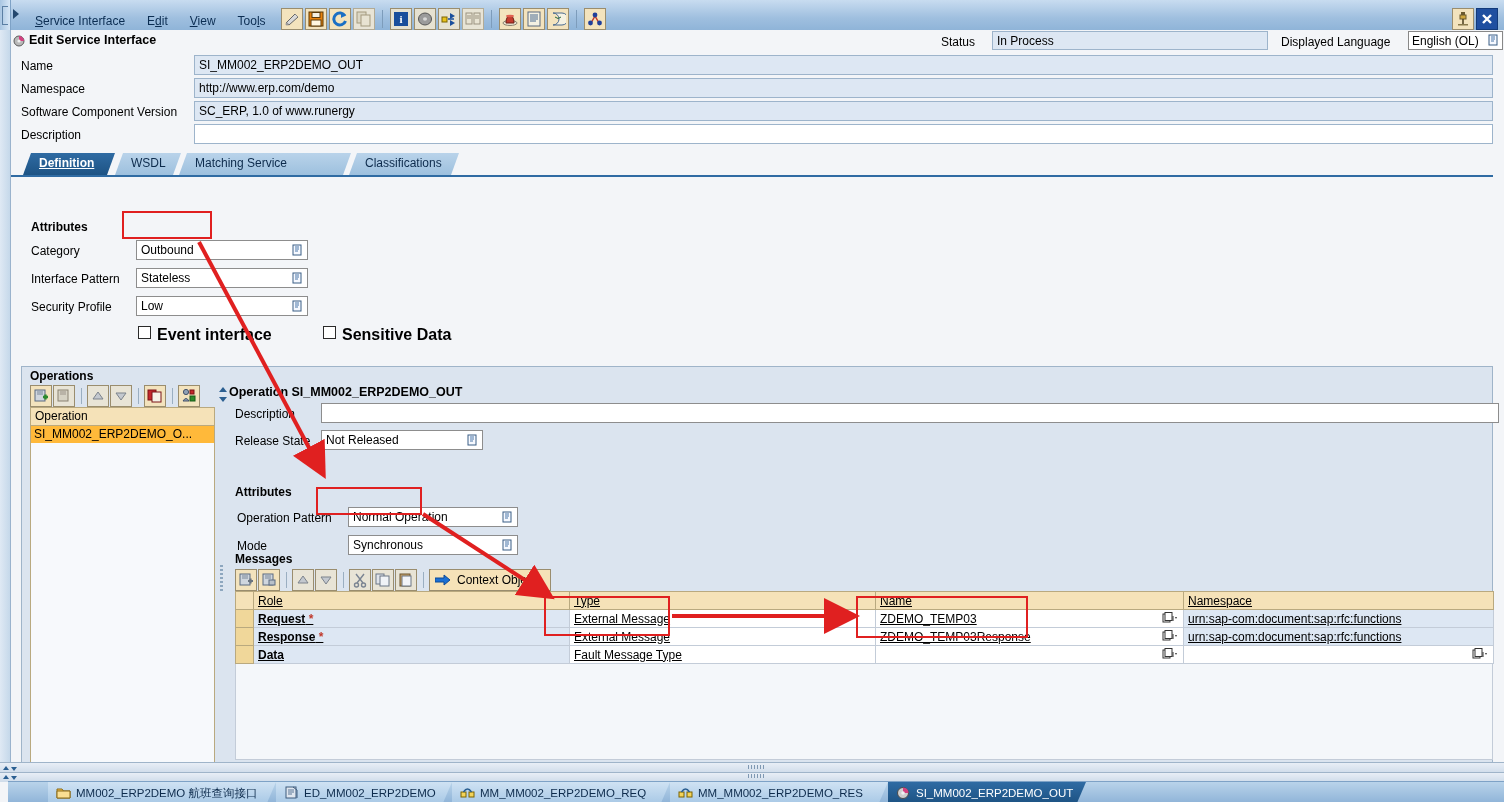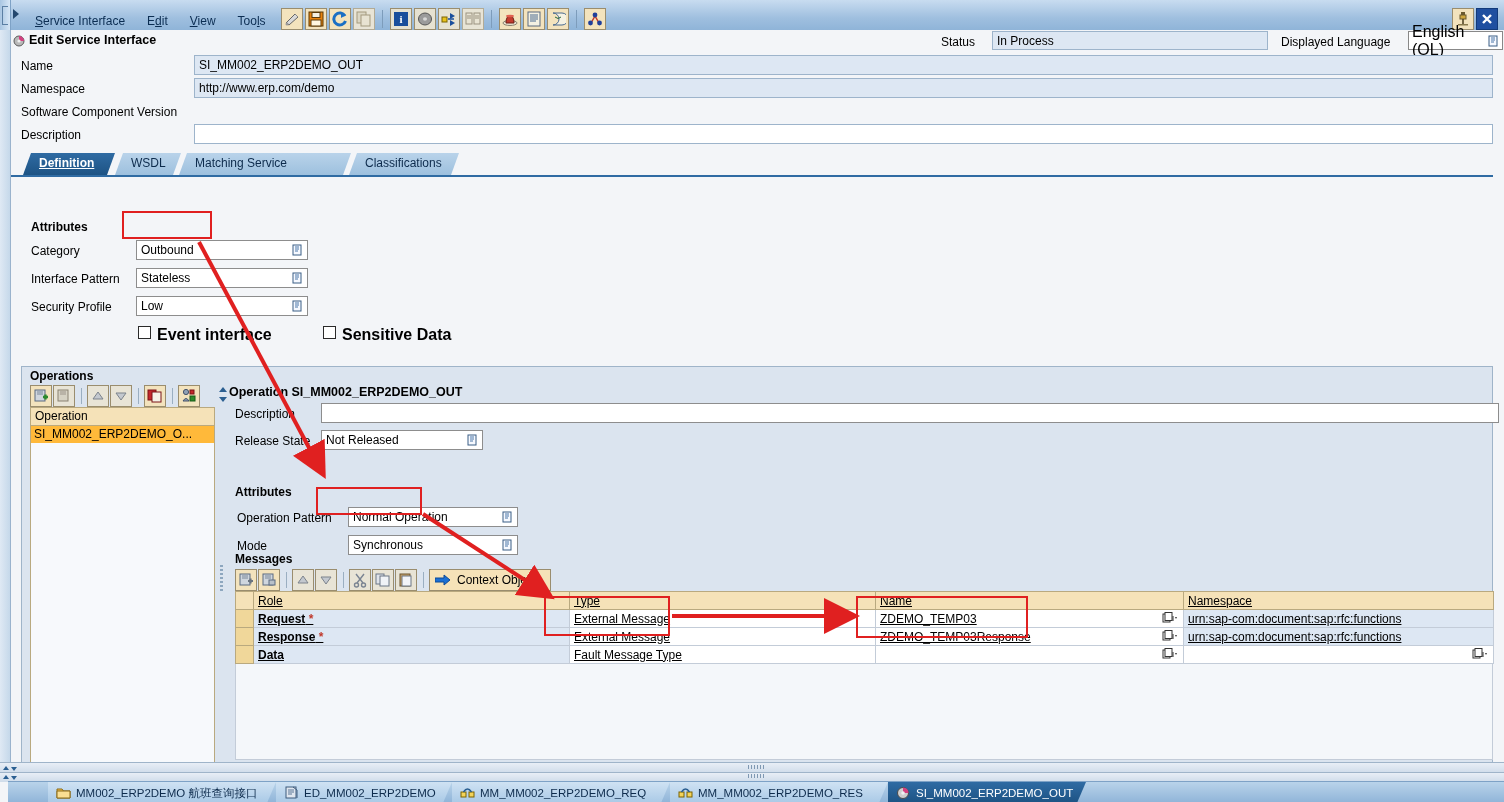--- a/index.html
+++ b/index.html
@@ -49,21 +49,21 @@
   .content{position:absolute;left:11px;top:0;width:1493px;height:742px;}
 
   .titlerow{position:relative;height:22px;padding-top:3px;}
   .title{position:absolute;left:18px;top:3px;font-weight:bold;font-size:12.5px;}
   .titleicon{position:absolute;left:2px;top:4px;width:14px;height:14px;}
   .statlabel{position:absolute;left:930px;top:5px;font-size:12px;}
   .statfield{position:absolute;left:981px;top:1px;width:276px;height:19px;
     background:#dde7f3;border:1px solid #9db4cb;font-size:12px;padding:2px 4px;box-sizing:border-box;}
   .langlabel{position:absolute;left:1270px;top:5px;font-size:12px;}
   .langfield{position:absolute;left:1397px;top:1px;width:95px;height:19px;
-    background:#fff;border:1px solid #888;font-size:16px;padding:2px 3px;box-sizing:border-box;
+    background:#fff;border:1px solid #888;font-size:12px;padding:2px 3px;box-sizing:border-box;
     display:flex;align-items:center;}
   .langfield span.t{flex:1;}
 
   .formrow{position:relative;height:23px;}
   .flabel{position:absolute;left:10px;top:4px;font-size:12px;}
   .ffield{position:absolute;left:183px;top:0px;width:1299px;height:20px;
     background:#dde7f3;border:1px solid #9db4cb;box-sizing:border-box;
     font-size:12px;padding:2px 4px;}
   .ffield.white{background:#fff;}
 
@@ -313,20 +313,21 @@
       <div class="formrow">
         <span class="flabel">Name</span>
         <div class="ffield">SI_MM002_ERP2DEMO_OUT</div>
       </div>
       <div class="formrow">
         <span class="flabel">Namespace</span>
         <div class="ffield">http://www.erp.com/demo</div>
       </div>
       <div class="formrow">
         <span class="flabel">Software Component Version</span>
+        <div class="ffield">SC_ERP, 1.0 of www.runergy</div>
       </div>
       <div class="formrow">
         <span class="flabel">Description</span>
         <div class="ffield white"></div>
       </div>
 
       <div class="tabstrip">
         <div class="tab active" style="left:12px;width:92px;text-decoration:underline;">Definition</div>
         <div class="tab" style="left:104px;width:66px;">WSDL</div>
         <div class="tab" style="left:168px;width:172px;">Matching Service Interfaces</div>

